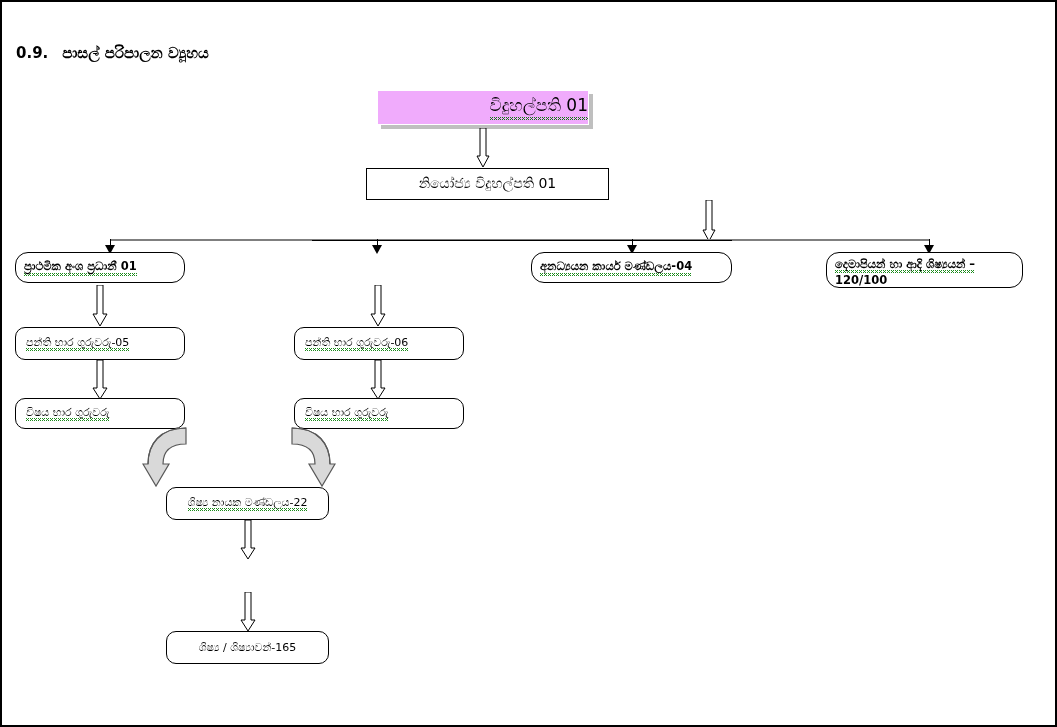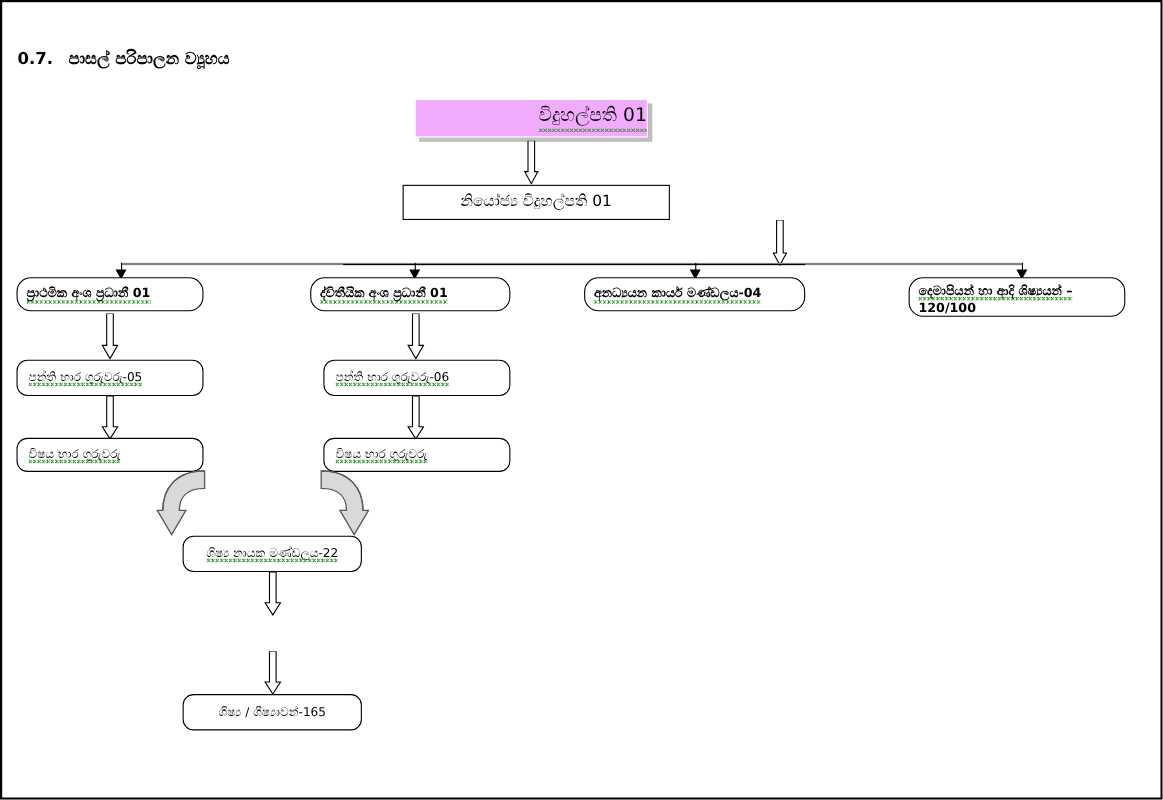--- a/index.html
+++ b/index.html
@@ -129,21 +129,21 @@
   
   .curvearrow { position: absolute; }
   .curvearrow svg { display: block; }
 </style>
 </head>
 <body>
 
 <div id="page">
 
   <div class="heading">
-    <span class="num">0.7.</span><span>පාසල් පරිපාලන ව්‍යූහය</span>
+    <span class="num">0.9.</span><span>පාසල් පරිපාලන ව්‍යූහය</span>
   </div>
 
   <div class="node principal" style="left:375px; top:88px; width:212px; height:35px;">
     <span class="txt">විදුහල්පති 01</span>
   </div>
 
   <div class="blockarrow" style="left:474px; top:126px; width:14px; height:40px;">
     <svg width="14" height="40" viewBox="0 0 14 40">
       <polygon points="4,0 10,0 10,28 13,28 7,39 1,28 4,28" fill="#ffffff" stroke="#000000" stroke-width="1"></polygon>
     </svg>
@@ -171,23 +171,20 @@
   <div class="vline" style="left:630px; top:237px; height:10px;"></div>
   <div class="arrowhead" style="left:625px; top:243px;"></div>
 
   <div class="vline" style="left:927px; top:237px; height:10px;"></div>
   <div class="arrowhead" style="left:922px; top:243px;"></div>
 
   <div class="node tier2" style="left:13px; top:250px; width:170px; height:31px;">
     <span class="txt sq">ප්‍රාථමික අංශ ප්‍රධානී 01</span>
   </div>
 
-  <div class="node tier2" style="left:280px; top:250px; width:182px; height:31px;">
-    <span class="txt sq">ද්විතීයික අංශ ප්‍රධානී 01</span>
-  </div>
 
   <div class="node tier2" style="left:529px; top:250px; width:201px; height:31px;">
     <span class="txt sq">අනධ්‍යයන කාර්ය මණ්ඩලය-04</span>
   </div>
 
   <div class="node tier2" style="left:824px; top:250px; width:197px; height:36px; align-items:flex-start; padding-top:4px;">
     <span style="display:block;">
       <span class="txt sq">දෙමාපියන් හා ආදි ශිෂ්‍යයන් –</span><br>
       <span class="txt">120/100</span>
     </span>

